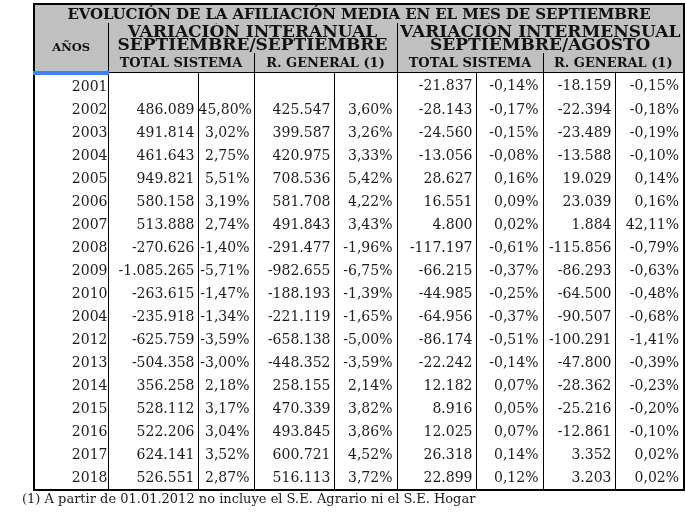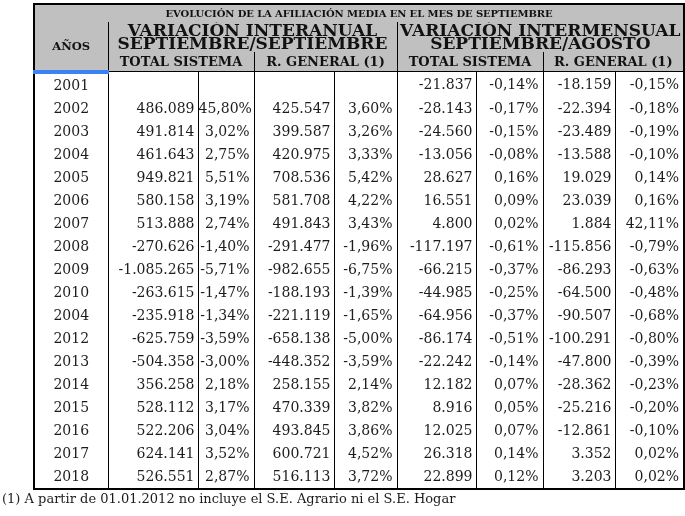--- a/index.html
+++ b/index.html
@@ -37,21 +37,21 @@
     vertical-align: middle;
   }
   thead td {
     background: #c0c0c0;
     text-align: center;
     font-weight: bold;
     color: #111111;
   }
   td.title-cell {
     height: 17px;
-    font-size: 10px;
+    font-size: 15px;
     letter-spacing: -0.1px;
   }
   td.anos-cell {
     border-right: 1px solid #000000;
     border-bottom: 4px solid #3b82f6;
     font-size: 11.5px;
   }
   td.group-cell {
     height: 30px;
     font-size: 17px;
@@ -72,32 +72,31 @@
   tbody td {
     height: 23px;
     font-size: 14px;
     border-right: 1px solid #000000;
     text-align: right;
   }
   tbody td:last-child {
     border-right: none;
   }
   tbody td.year {
-    text-align: center;
     padding-right: 0;
   }
   tbody td.val {
     padding-right: 3px;
   }
   tbody td.pct {
     padding-right: 4px;
   }
   .footnote {
     position: absolute;
-    left: 2px;
+    left: 22px;
     top: 491px;
     font-size: 13px;
     color: #1c1c1c;
   }
 </style>
 </head>
 <body>
 
 <div class="page">
 
@@ -259,21 +258,21 @@
         </tr>
         <tr>
           <td class="year">2012</td>
           <td class="val">-625.759</td>
           <td class="pct">-3,59%</td>
           <td class="val">-658.138</td>
           <td class="pct">-5,00%</td>
           <td class="val">-86.174</td>
           <td class="pct">-0,51%</td>
           <td class="val">-100.291</td>
-          <td class="pct">-0,80%</td>
+          <td class="pct">-1,41%</td>
         </tr>
         <tr>
           <td class="year">2013</td>
           <td class="val">-504.358</td>
           <td class="pct">-3,00%</td>
           <td class="val">-448.352</td>
           <td class="pct">-3,59%</td>
           <td class="val">-22.242</td>
           <td class="pct">-0,14%</td>
           <td class="val">-47.800</td>

